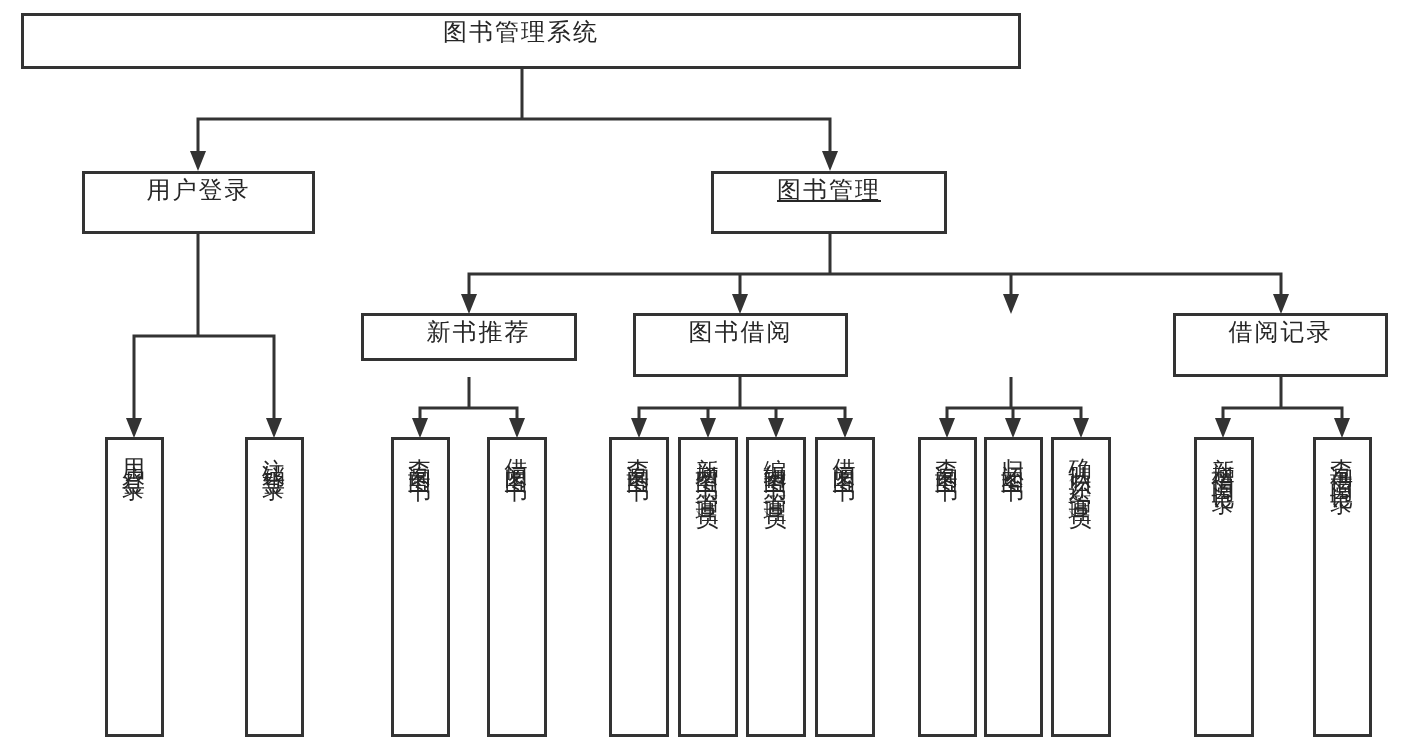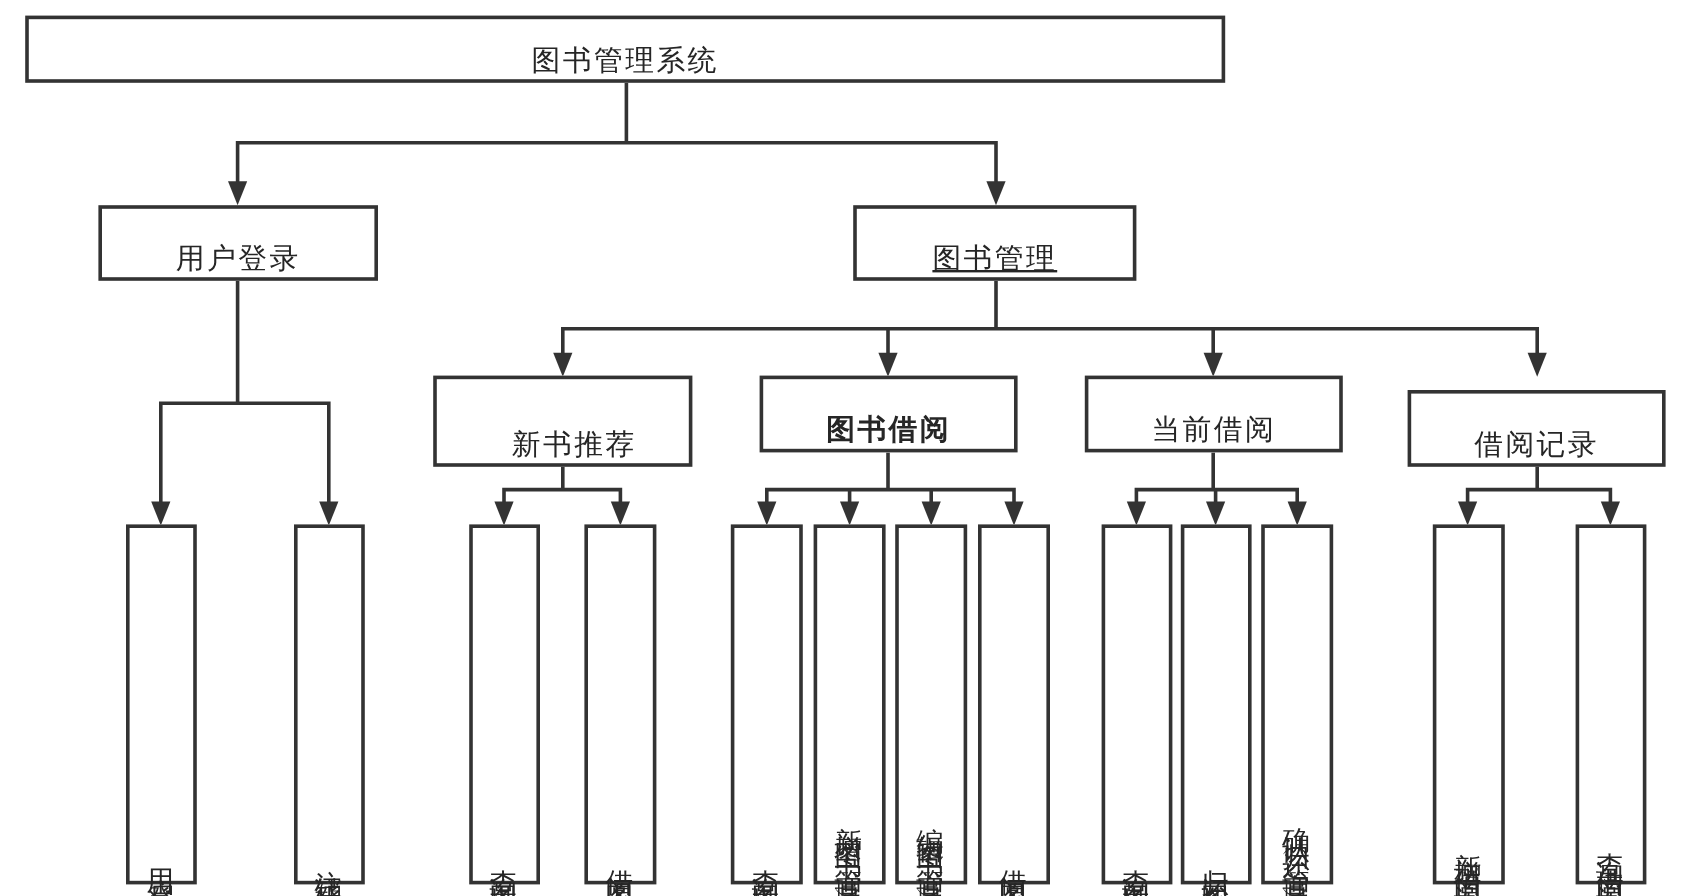--- a/index.html
+++ b/index.html
@@ -16,21 +16,21 @@
     font-family:"Liberation Sans","DejaVu Sans",sans-serif;
     overflow:hidden;
   }
   #wires{position:absolute;left:0;top:0;z-index:0;}
   #wires path.l{stroke:var(--line);stroke-width:3;fill:none;}
   #wires path.a{fill:var(--line);stroke:none;}
   .node{
     position:absolute;box-sizing:border-box;
     border:3px solid var(--line);
     background:var(--bg);
-    display:flex;align-items:flex-end;justify-content:center;
+    display:flex;align-items:flex-start;justify-content:center;
     color:var(--text);
     z-index:1;
   }
   .h-label{font-size:24px;letter-spacing:2px;white-space:nowrap;}
   .leaf .v-label{
     writing-mode:vertical-rl;
     text-orientation:mixed;
     font-size:23px;
     letter-spacing:7px;
     white-space:nowrap;
@@ -100,30 +100,27 @@
     <span class="h-label">图书管理系统</span>
   </div>
 
   <div class="node" style="left:82px;top:171px;width:233px;height:63px;">
     <span class="h-label">用户登录</span>
   </div>
   <div class="node" style="left:711px;top:171px;width:236px;height:63px;text-decoration:underline;">
     <span class="h-label">图书管理</span>
   </div>
 
-  <div class="node" style="left:361px;top:313px;width:216px;height:76px;padding-left:19px;">
+  <div class="node" style="left:361px;top:313px;width:216px;height:48px;padding-left:19px;">
     <span class="h-label">新书推荐</span>
   </div>
-  <div class="node" style="left:633px;top:313px;width:215px;height:64px;font-weight:bold;">
+  <div class="node" style="left:633px;top:313px;width:215px;height:64px;">
     <span class="h-label">图书借阅</span>
   </div>
-  <div class="node" style="left:904px;top:313px;width:215px;height:64px;">
-    <span class="h-label">当前借阅</span>
-  </div>
-  <div class="node" style="left:1173px;top:313px;width:215px;height:64px;margin-top:12px;">
+  <div class="node" style="left:1173px;top:313px;width:215px;height:64px;">
     <span class="h-label">借阅记录</span>
   </div>
 
   <div class="node leaf" style="left:105px;top:437px;width:59px;height:300px;">
     <span class="v-label">用户登录</span>
   </div>
   <div class="node leaf" style="left:245px;top:437px;width:59px;height:300px;">
     <span class="v-label">注销登录</span>
   </div>
 

